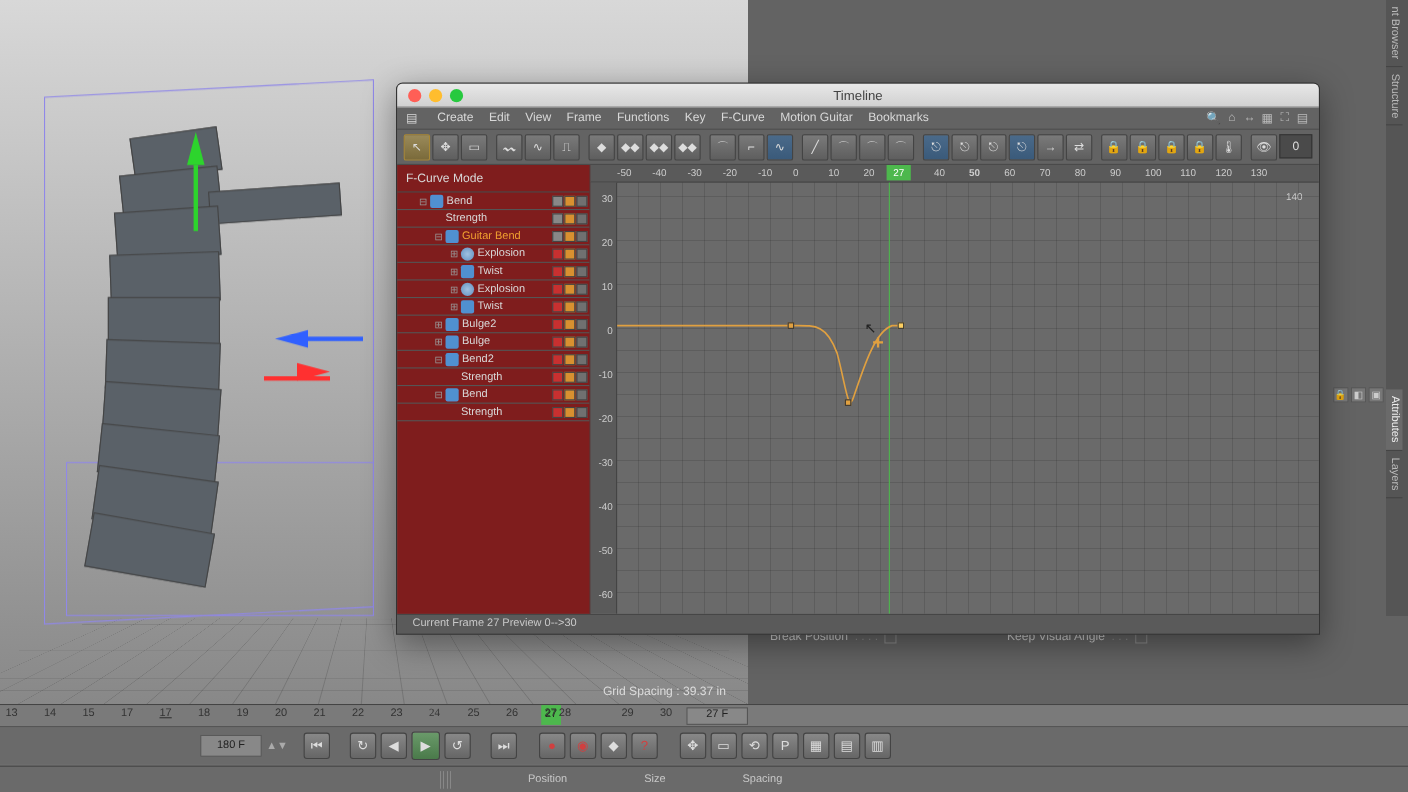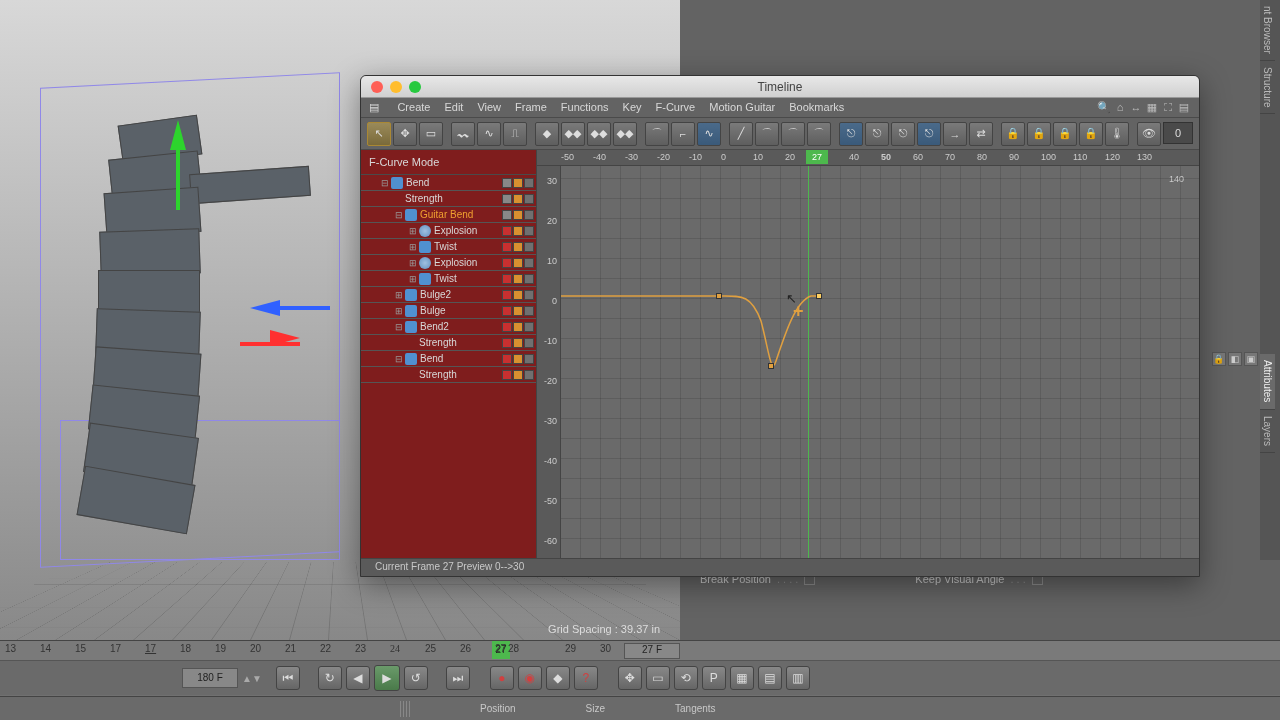--- a/index.html
+++ b/index.html
@@ -481,14 +481,14 @@
     <div class="trans-btn">▤</div>
     <div class="trans-btn">▥</div>
   </div>
   <div style="position:absolute;right:600px;top:2px;width:56px;height:16px;background:#888;border:1px solid #555;font-size:10px;text-align:center;color:#222">27 F</div>
 </div>
 
 <div class="coord-bar">
   <span class="coord-grip"></span>
   <span>Position</span>
   <span>Size</span>
-  <span>Tangents</span>
+  <span>Spacing</span>
 </div>
 
 </body></html>

